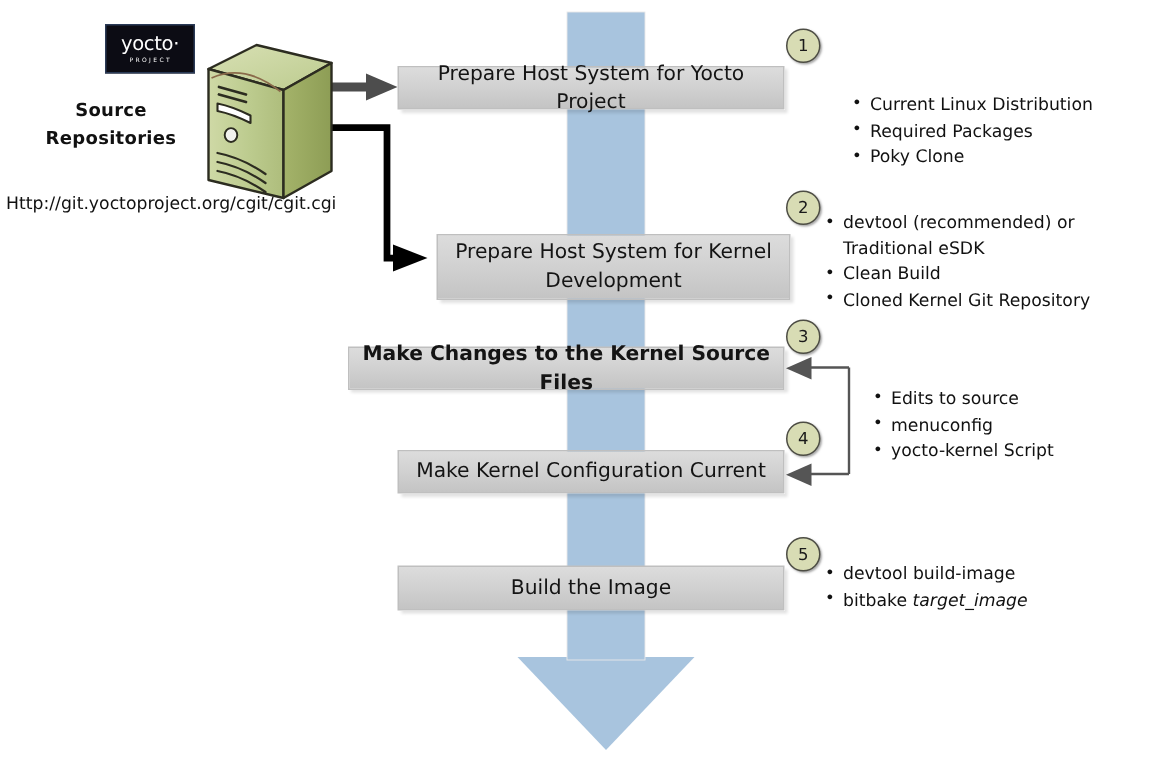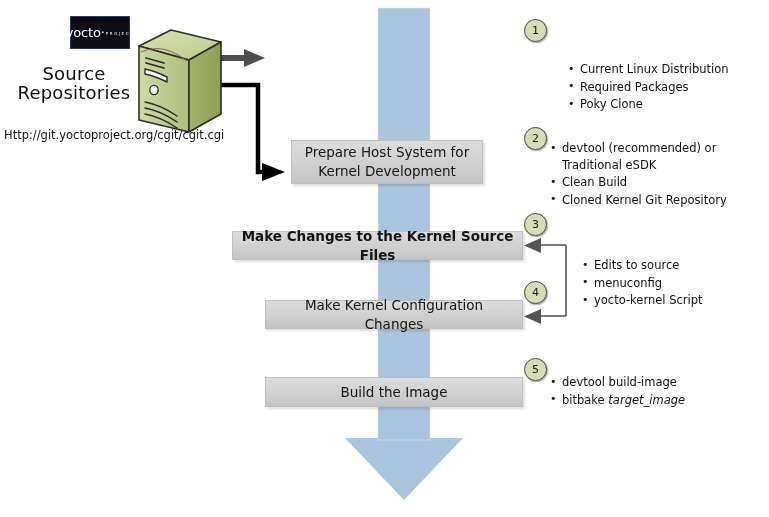--- a/index.html
+++ b/index.html
@@ -21,20 +21,21 @@
   .abs { position: absolute; }
 
   
   #yocto-logo {
     left: 70px; top: 16px;
     width: 60px; height: 33px;
     background: #0c0c14;
     border: 1px solid #2a3a56;
     box-sizing: border-box;
     display: flex;
+    flex-direction: column;
     align-items: center;
     justify-content: center;
     line-height: 1;
   }
   #yocto-logo .logo-main {
     color: #ffffff;
     font-size: 13px;
     letter-spacing: -0.2px;
     font-family: "DejaVu Sans", "Liberation Sans", sans-serif;
   }
@@ -42,22 +43,22 @@
     color: #ffffff;
     font-size: 4px;
     letter-spacing: 1.6px;
     margin-top: 2px;
     margin-left: 1px;
   }
   #source-repositories-label {
     left: 14px; top: 64px;
     width: 120px;
     text-align: center;
-    font-size: 18px;
-    font-weight: normal;
+    font-size: 12px;
+    font-weight: bold;
     line-height: 19px;
     color: #111111;
     letter-spacing: 0.2px;
   }
   #repo-url {
     left: 4px; top: 128px;
     width: 230px;
     font-size: 11.5px;
     color: #111111;
     white-space: nowrap;
@@ -75,21 +76,21 @@
     display: flex;
     align-items: center;
     justify-content: center;
     text-align: center;
     font-size: 13.5px;
     color: #141414;
     line-height: 19px;
     padding: 0 8px;
   }
   #box-1 { left: 265px; top: 44px;  width: 258px; height: 29px; }
-  #box-2 { left: 291px; top: 140px; width: 192px; height: 44px; align-items: center; }
+  #box-2 { left: 291px; top: 156px; width: 236px; height: 44px; align-items: center; }
   #box-3 { left: 232px; top: 231px; width: 291px; height: 29px; font-weight: bold; }
   #box-4 { left: 265px; top: 300px; width: 258px; height: 29px; }
   #box-5 { left: 265px; top: 377px; width: 258px; height: 30px; }
 
   
   .step-badge {
     width: 23px; height: 23px;
     border-radius: 50%;
     background: #d8dcb4;
     border: 1.5px solid #4d4d44;
@@ -216,28 +217,31 @@
 
     <path d="M 12 41 Q 22 43 34 49 L 34 54 Q 22 48 12 46 Z" fill="#ffffff" stroke="#2c2c20" stroke-width="1.4" stroke-linejoin="round"></path>
 
     <ellipse cx="21" cy="62" rx="4.2" ry="4.6" fill="#f2f2ee" stroke="#2c2c20" stroke-width="1.3"></ellipse>
 
     <path d="M 12 74 Q 28 77 44 88" stroke="#2c2c20" stroke-width="1.5" fill="none" stroke-linecap="round"></path>
     <path d="M 12 80 Q 28 83 44 94" stroke="#2c2c20" stroke-width="1.5" fill="none" stroke-linecap="round"></path>
     <path d="M 12 86 Q 28 89 44 100" stroke="#2c2c20" stroke-width="1.5" fill="none" stroke-linecap="round"></path>
   </svg>
 
+  <div id="box-1" class="abs process-box">
+    <span>Prepare Host System for Yocto Project</span>
+  </div>
   <div id="box-2" class="abs process-box">
     <span>Prepare Host System for Kernel Development</span>
   </div>
   <div id="box-3" class="abs process-box">
     <span>Make Changes to the Kernel Source Files</span>
   </div>
   <div id="box-4" class="abs process-box">
-    <span>Make Kernel Configuration Changes</span>
+    <span>Make Kernel Configuration Current</span>
   </div>
   <div id="box-5" class="abs process-box">
     <span>Build the Image</span>
   </div>
 
   <div id="badge-1" class="abs step-badge">1</div>
   <div id="badge-2" class="abs step-badge">2</div>
   <div id="badge-3" class="abs step-badge">3</div>
   <div id="badge-4" class="abs step-badge">4</div>
   <div id="badge-5" class="abs step-badge">5</div>

